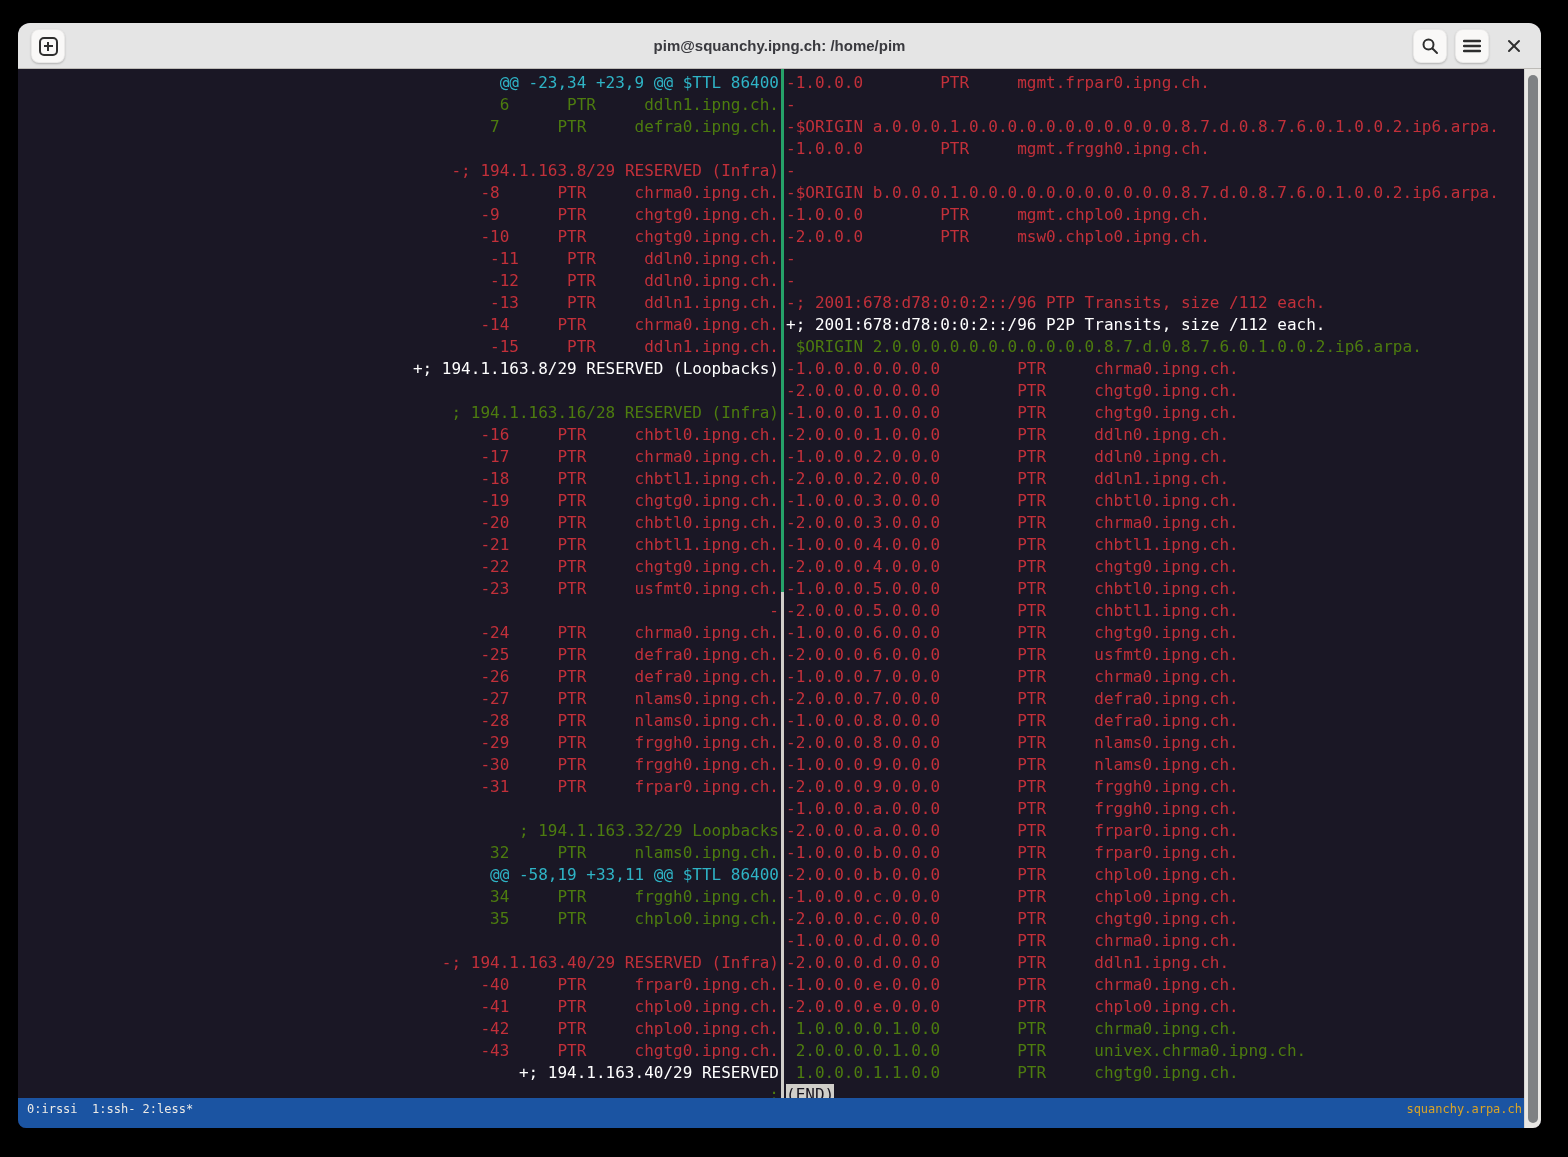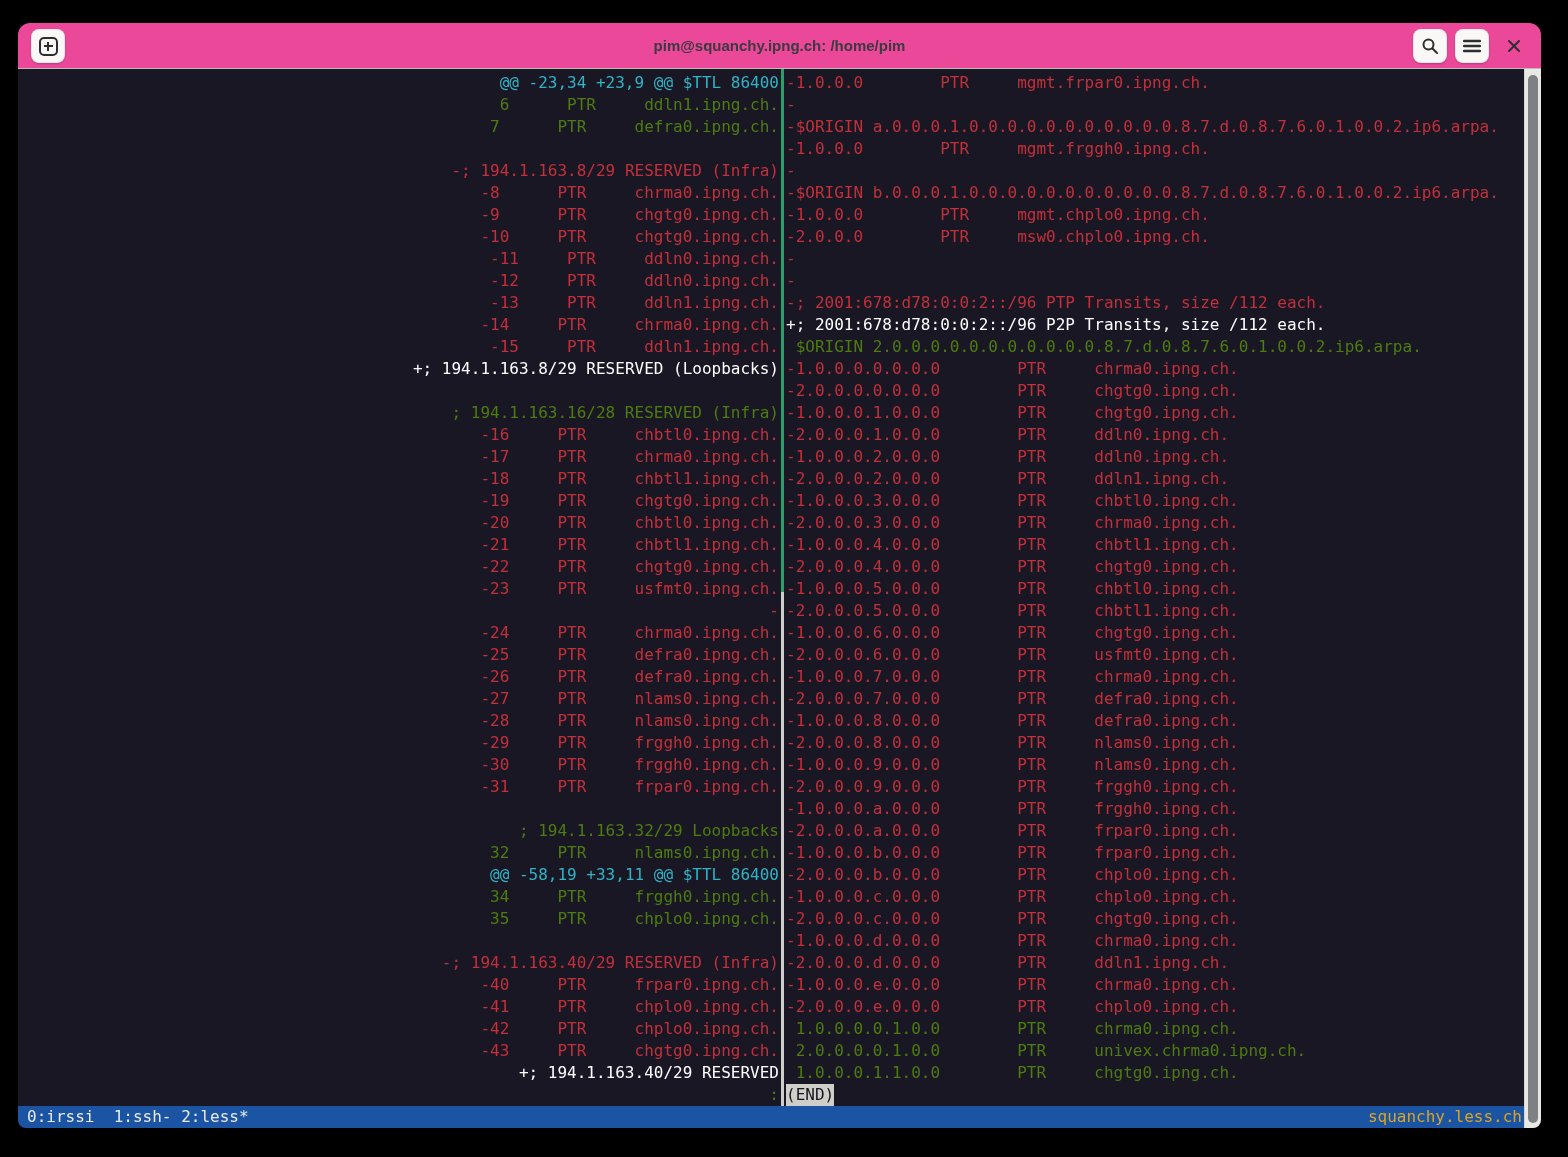--- a/index.html
+++ b/index.html
@@ -3,21 +3,21 @@
 <meta charset="utf-8">
 <style>
   html,body{margin:0;padding:0;background:#000;width:1568px;height:1157px;overflow:hidden;}
   *{box-sizing:border-box;}
   .window{
     position:absolute;left:18px;top:23px;width:1523px;height:1105px;
     border-radius:12px 12px 8px 8px;overflow:hidden;background:#1a1725;
     font-family:"DejaVu Sans Mono","Liberation Mono",monospace;
   }
   .titlebar{
-    position:absolute;left:0;top:0;right:0;height:46px;background:#ec4899;
+    position:absolute;left:0;top:0;right:0;height:46px;background:#e5e5e5;
     border-bottom:1px solid #bdbbb7;display:flex;align-items:center;
     font-family:"Liberation Sans","DejaVu Sans",sans-serif;
   }
   .tb-btn{
     width:34px;height:34px;border-radius:8px;background:#f9f8f7;
     box-shadow:0 1px 2px rgba(0,0,0,.22), inset 0 0 0 1px rgba(0,0,0,.06);
     display:flex;align-items:center;justify-content:center;cursor:pointer;flex:0 0 auto;
   }
   .tb-btn.flat{background:transparent;box-shadow:none;}
   .newtab-glyph{
@@ -43,22 +43,22 @@
   .ln{height:22px;}
   .ln.ctx{color:#4d7c0f;}
   .ln.del{color:#c2303a;}
   .ln.add{color:#ffffff;}
   .ln.hunk{color:#2fb4c6;}
   .ln.rev{background:#d0cec9;color:#17141f;width:max-content;text-align:center;}
   .divider{position:absolute;left:763px;width:3px;top:0;}
   .divider-green{height:523px;background:#26a269;}
   .divider-gray{position:absolute;left:763px;top:523px;bottom:0;width:3px;background:#cfcdc9;}
   .statusbar{
-    position:absolute;left:0;bottom:0;height:22px;width:1506px;background:#1b54a2;
-    color:#eceae6;font-size:16px;line-height:22px;white-space:pre;
+    position:absolute;left:0;bottom:0;height:30px;width:1506px;background:#1b54a2;
+    color:#eceae6;font-size:12px;line-height:22px;white-space:pre;
   }
   .status-left{position:absolute;left:9px;top:0;}
   .status-right{position:absolute;right:2px;top:0;color:#dba426;}
   .scrollbar{
     position:absolute;right:0;top:0;bottom:0;width:17px;background:#e9e8e5;
     border-left:1px solid #d5d4d1;
   }
   .scroll-thumb{
     position:absolute;left:3px;right:3px;top:6px;bottom:5px;
     background:#7e8183;border-radius:6px;cursor:pointer;
@@ -101,21 +101,21 @@
   </div>
 
   <div class="term">
     <div class="pane pane-left"><div class="ln hunk">@@ -23,34 +23,9 @@ $TTL 86400</div><div class="ln ctx"> 6      PTR     ddln1.ipng.ch.</div><div class="ln ctx"> 7      PTR     defra0.ipng.ch.</div><div class="ln ctx"></div><div class="ln del">-; 194.1.163.8/29 RESERVED (Infra)</div><div class="ln del">-8      PTR     chrma0.ipng.ch.</div><div class="ln del">-9      PTR     chgtg0.ipng.ch.</div><div class="ln del">-10     PTR     chgtg0.ipng.ch.</div><div class="ln del">-11     PTR     ddln0.ipng.ch.</div><div class="ln del">-12     PTR     ddln0.ipng.ch.</div><div class="ln del">-13     PTR     ddln1.ipng.ch.</div><div class="ln del">-14     PTR     chrma0.ipng.ch.</div><div class="ln del">-15     PTR     ddln1.ipng.ch.</div><div class="ln add">+; 194.1.163.8/29 RESERVED (Loopbacks)</div><div class="ln ctx"></div><div class="ln ctx"> ; 194.1.163.16/28 RESERVED (Infra)</div><div class="ln del">-16     PTR     chbtl0.ipng.ch.</div><div class="ln del">-17     PTR     chrma0.ipng.ch.</div><div class="ln del">-18     PTR     chbtl1.ipng.ch.</div><div class="ln del">-19     PTR     chgtg0.ipng.ch.</div><div class="ln del">-20     PTR     chbtl0.ipng.ch.</div><div class="ln del">-21     PTR     chbtl1.ipng.ch.</div><div class="ln del">-22     PTR     chgtg0.ipng.ch.</div><div class="ln del">-23     PTR     usfmt0.ipng.ch.</div><div class="ln del">-</div><div class="ln del">-24     PTR     chrma0.ipng.ch.</div><div class="ln del">-25     PTR     defra0.ipng.ch.</div><div class="ln del">-26     PTR     defra0.ipng.ch.</div><div class="ln del">-27     PTR     nlams0.ipng.ch.</div><div class="ln del">-28     PTR     nlams0.ipng.ch.</div><div class="ln del">-29     PTR     frggh0.ipng.ch.</div><div class="ln del">-30     PTR     frggh0.ipng.ch.</div><div class="ln del">-31     PTR     frpar0.ipng.ch.</div><div class="ln ctx"></div><div class="ln ctx"> ; 194.1.163.32/29 Loopbacks</div><div class="ln ctx"> 32     PTR     nlams0.ipng.ch.</div><div class="ln hunk">@@ -58,19 +33,11 @@ $TTL 86400</div><div class="ln ctx"> 34     PTR     frggh0.ipng.ch.</div><div class="ln ctx"> 35     PTR     chplo0.ipng.ch.</div><div class="ln ctx"></div><div class="ln del">-; 194.1.163.40/29 RESERVED (Infra)</div><div class="ln del">-40     PTR     frpar0.ipng.ch.</div><div class="ln del">-41     PTR     chplo0.ipng.ch.</div><div class="ln del">-42     PTR     chplo0.ipng.ch.</div><div class="ln del">-43     PTR     chgtg0.ipng.ch.</div><div class="ln add">+; 194.1.163.40/29 RESERVED</div><div class="ln ctx">:</div></div>
     <div class="divider divider-green"></div>
     <div class="divider-gray"></div>
     <div class="pane pane-right"><div class="ln del">-1.0.0.0        PTR     mgmt.frpar0.ipng.ch.</div><div class="ln del">-</div><div class="ln del">-$ORIGIN a.0.0.0.1.0.0.0.0.0.0.0.0.0.0.0.8.7.d.0.8.7.6.0.1.0.0.2.ip6.arpa.</div><div class="ln del">-1.0.0.0        PTR     mgmt.frggh0.ipng.ch.</div><div class="ln del">-</div><div class="ln del">-$ORIGIN b.0.0.0.1.0.0.0.0.0.0.0.0.0.0.0.8.7.d.0.8.7.6.0.1.0.0.2.ip6.arpa.</div><div class="ln del">-1.0.0.0        PTR     mgmt.chplo0.ipng.ch.</div><div class="ln del">-2.0.0.0        PTR     msw0.chplo0.ipng.ch.</div><div class="ln del">-</div><div class="ln del">-</div><div class="ln del">-; 2001:678:d78:0:0:2::/96 PTP Transits, size /112 each.</div><div class="ln add">+; 2001:678:d78:0:0:2::/96 P2P Transits, size /112 each.</div><div class="ln ctx"> $ORIGIN 2.0.0.0.0.0.0.0.0.0.0.0.8.7.d.0.8.7.6.0.1.0.0.2.ip6.arpa.</div><div class="ln del">-1.0.0.0.0.0.0.0        PTR     chrma0.ipng.ch.</div><div class="ln del">-2.0.0.0.0.0.0.0        PTR     chgtg0.ipng.ch.</div><div class="ln del">-1.0.0.0.1.0.0.0        PTR     chgtg0.ipng.ch.</div><div class="ln del">-2.0.0.0.1.0.0.0        PTR     ddln0.ipng.ch.</div><div class="ln del">-1.0.0.0.2.0.0.0        PTR     ddln0.ipng.ch.</div><div class="ln del">-2.0.0.0.2.0.0.0        PTR     ddln1.ipng.ch.</div><div class="ln del">-1.0.0.0.3.0.0.0        PTR     chbtl0.ipng.ch.</div><div class="ln del">-2.0.0.0.3.0.0.0        PTR     chrma0.ipng.ch.</div><div class="ln del">-1.0.0.0.4.0.0.0        PTR     chbtl1.ipng.ch.</div><div class="ln del">-2.0.0.0.4.0.0.0        PTR     chgtg0.ipng.ch.</div><div class="ln del">-1.0.0.0.5.0.0.0        PTR     chbtl0.ipng.ch.</div><div class="ln del">-2.0.0.0.5.0.0.0        PTR     chbtl1.ipng.ch.</div><div class="ln del">-1.0.0.0.6.0.0.0        PTR     chgtg0.ipng.ch.</div><div class="ln del">-2.0.0.0.6.0.0.0        PTR     usfmt0.ipng.ch.</div><div class="ln del">-1.0.0.0.7.0.0.0        PTR     chrma0.ipng.ch.</div><div class="ln del">-2.0.0.0.7.0.0.0        PTR     defra0.ipng.ch.</div><div class="ln del">-1.0.0.0.8.0.0.0        PTR     defra0.ipng.ch.</div><div class="ln del">-2.0.0.0.8.0.0.0        PTR     nlams0.ipng.ch.</div><div class="ln del">-1.0.0.0.9.0.0.0        PTR     nlams0.ipng.ch.</div><div class="ln del">-2.0.0.0.9.0.0.0        PTR     frggh0.ipng.ch.</div><div class="ln del">-1.0.0.0.a.0.0.0        PTR     frggh0.ipng.ch.</div><div class="ln del">-2.0.0.0.a.0.0.0        PTR     frpar0.ipng.ch.</div><div class="ln del">-1.0.0.0.b.0.0.0        PTR     frpar0.ipng.ch.</div><div class="ln del">-2.0.0.0.b.0.0.0        PTR     chplo0.ipng.ch.</div><div class="ln del">-1.0.0.0.c.0.0.0        PTR     chplo0.ipng.ch.</div><div class="ln del">-2.0.0.0.c.0.0.0        PTR     chgtg0.ipng.ch.</div><div class="ln del">-1.0.0.0.d.0.0.0        PTR     chrma0.ipng.ch.</div><div class="ln del">-2.0.0.0.d.0.0.0        PTR     ddln1.ipng.ch.</div><div class="ln del">-1.0.0.0.e.0.0.0        PTR     chrma0.ipng.ch.</div><div class="ln del">-2.0.0.0.e.0.0.0        PTR     chplo0.ipng.ch.</div><div class="ln ctx"> 1.0.0.0.0.1.0.0        PTR     chrma0.ipng.ch.</div><div class="ln ctx"> 2.0.0.0.0.1.0.0        PTR     univex.chrma0.ipng.ch.</div><div class="ln ctx"> 1.0.0.0.1.1.0.0        PTR     chgtg0.ipng.ch.</div><div class="ln rev">(END)</div></div>
 
     <div class="statusbar">
       <span class="status-left">0:irssi  1:ssh- 2:less*</span>
-      <span class="status-right">squanchy.less.ch</span>
+      <span class="status-right">squanchy.arpa.ch</span>
     </div>
 
     <div class="scrollbar">
       <div class="scroll-thumb"></div>
     </div>
   </div>
 
 </div>
 
 </body></html>

